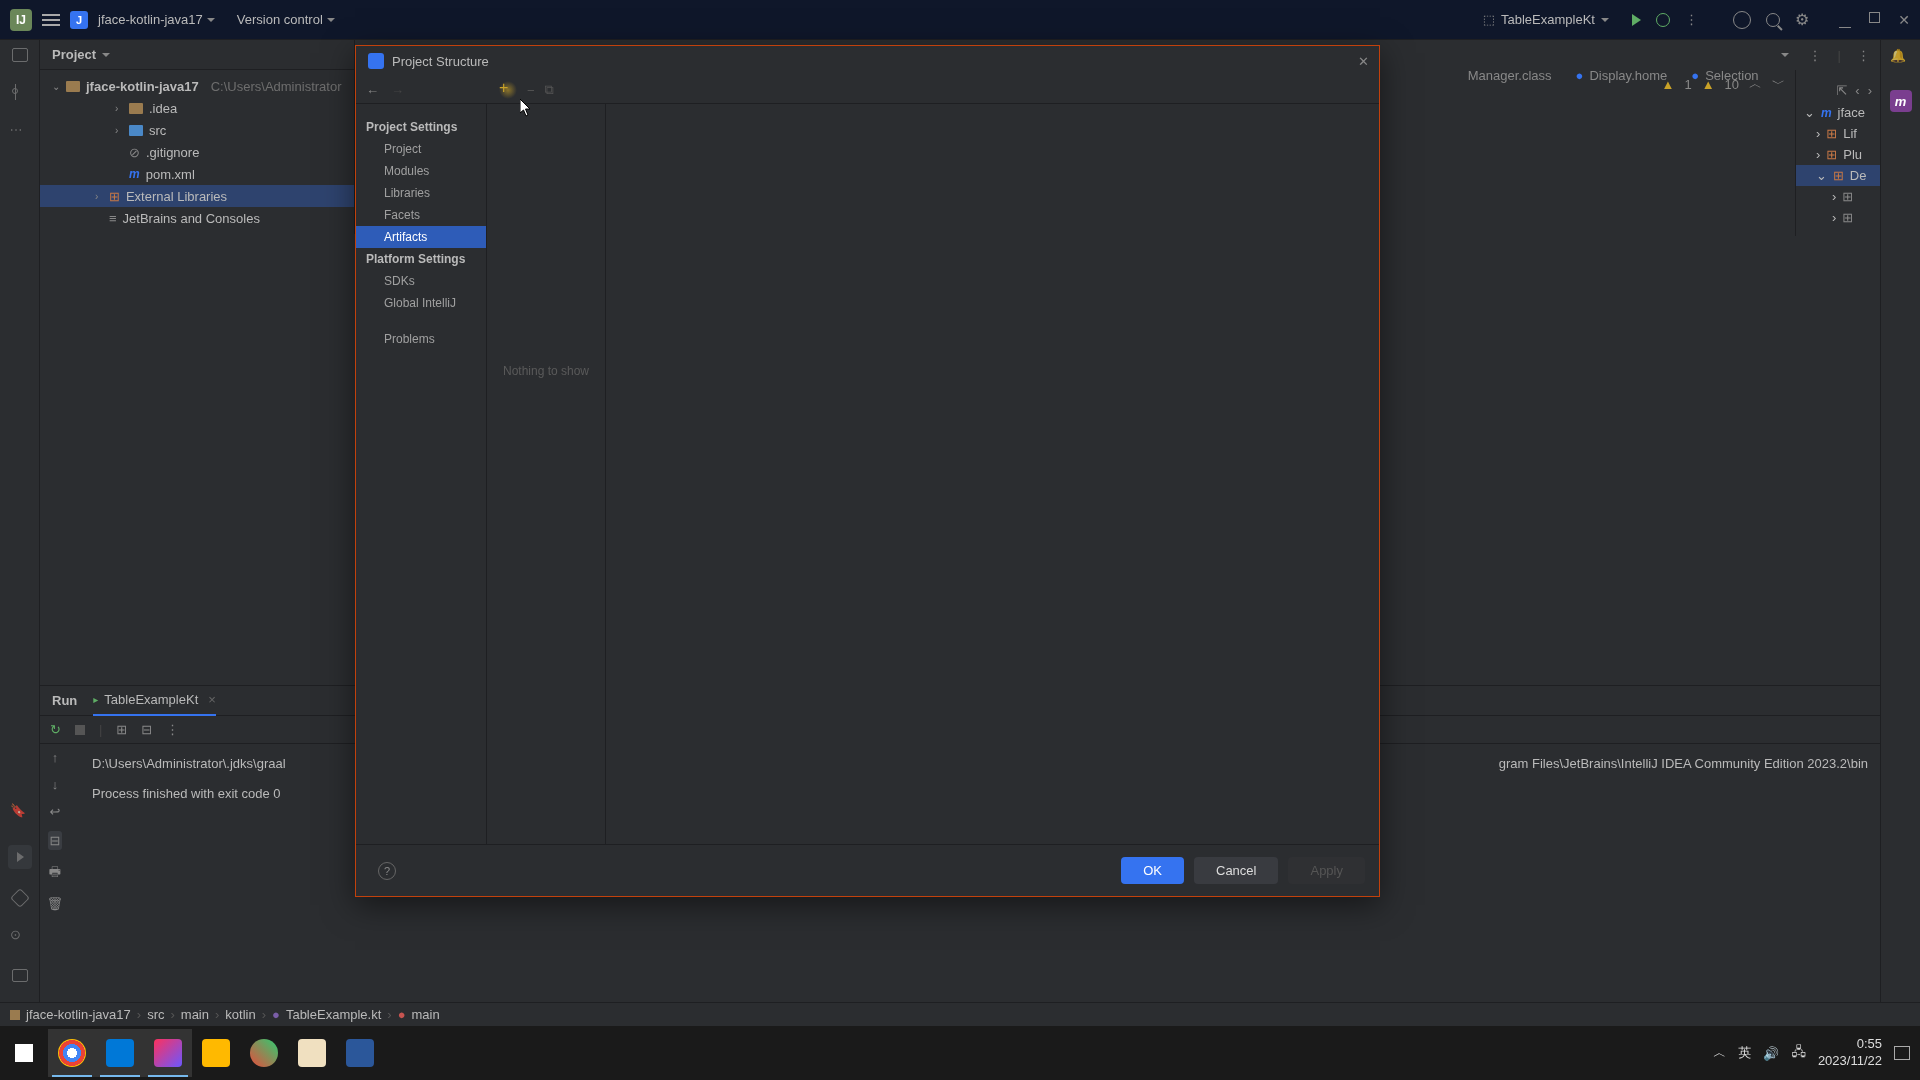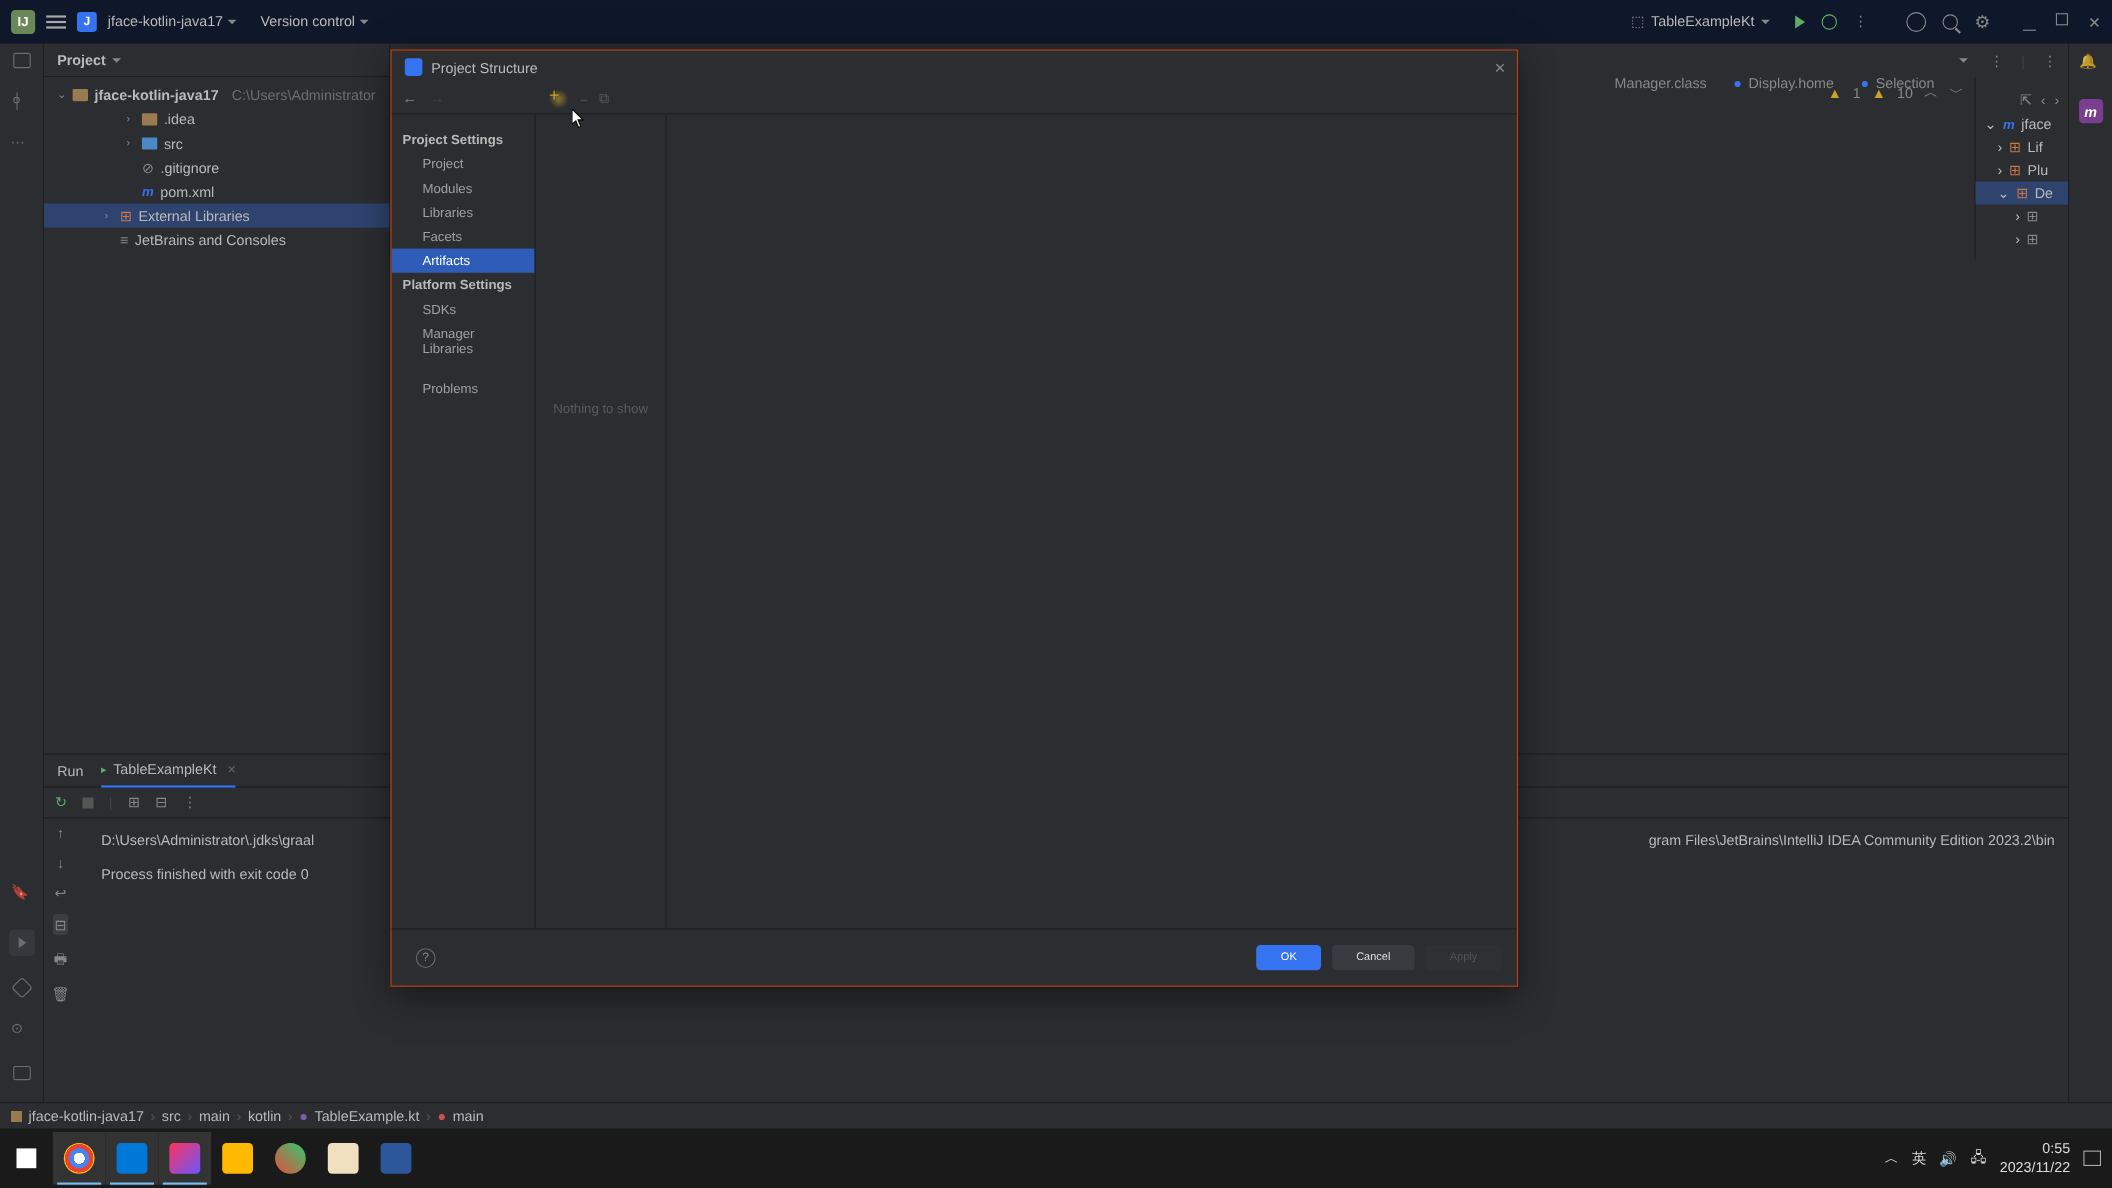--- a/index.html
+++ b/index.html
@@ -77,21 +77,21 @@
 .dialog-list { width: 120px; border-left: 1px solid #1e1f22; border-right: 1px solid #1e1f22; position: relative; }
 .dialog-list-toolbar { height: 28px; display: flex; align-items: center; justify-content: flex-start; gap: 10px; padding-left: 12px; position: absolute; top: -28px; left: 0; }
 .add-btn { width: 18px; height: 18px; position: relative; cursor: pointer; }
 .add-btn::before { content: "+"; color: #888; font-size: 16px; position: absolute; top: -2px; }
 .add-btn.highlight::before { color: #c9a228; }
 .add-btn.highlight { background: radial-gradient(circle, rgba(201,162,40,0.6) 0%, transparent 70%); }
 .empty-text { color: #5a5a5a; text-align: center; margin-top: 260px; font-size: 12px; padding: 0 4px; }
 .dialog-content { flex: 1; }
 .dialog-footer { height: 52px; display: flex; align-items: center; justify-content: flex-end; padding: 0 14px; gap: 10px; border-top: 1px solid #1e1f22; }
 .dialog-help { margin-right: auto; margin-left: 8px; width: 18px; height: 18px; border: 1px solid #666; border-radius: 50%; display: flex; align-items: center; justify-content: center; font-size: 11px; color: #888; cursor: pointer; }
-.btn { padding: 6px 22px; border-radius: 4px; cursor: pointer; font-size: 10px; border: none; }
+.btn { padding: 6px 22px; border-radius: 4px; cursor: pointer; font-size: 13px; border: none; }
 .btn-primary { background: #3573f0; color: #fff; }
 .btn-secondary { background: #393b40; color: #ddd; }
 .btn-disabled { background: #2f3033; color: #555; }
 
 
 .status-bar { position: absolute; bottom: 54px; left: 0; right: 0; height: 24px; background: #2b2d30; border-top: 1px solid #1e1f22; display: flex; align-items: center; padding: 0 10px; font-size: 12px; }
 .breadcrumb { display: flex; align-items: center; gap: 6px; }
 .breadcrumb-sep { color: #555; }
 .status-right { margin-left: auto; display: flex; align-items: center; gap: 18px; }
 .show-all { color: #3573f0; cursor: pointer; }
@@ -283,21 +283,21 @@
     </div>
   <div class="struct-item" style="padding-left:36px;">
       <span>›</span>
       <span style="color:#888;">⊞</span>
     </div>
 </div>
 
 <div class="run-panel">
   <div class="run-tabs">
     <div class="run-tab">
-        <span style="font-weight:normal;">Run</span>
+        <span style="font-weight:bold;">Run</span>
       </div>
     <div class="run-tab active">
       <span style="color:#5fad65;font-size:10px;">▸</span>
         <span>TableExampleKt</span>
       <span style="color:#666;margin-left:4px;">×</span>
     </div>
   </div>
   <div class="run-toolbar">
     <span style="color:#5fad65;">↻</span>
     <span style="width:10px;height:10px;background:#555;"></span>
@@ -332,21 +332,21 @@
   <div class="dialog-body">
     <div class="dialog-sidebar">
       <div class="sidebar-heading">Project Settings</div>
       <div class="sidebar-item">Project</div>
       <div class="sidebar-item">Modules</div>
       <div class="sidebar-item">Libraries</div>
       <div class="sidebar-item">Facets</div>
       <div class="sidebar-item selected">Artifacts</div>
       <div class="sidebar-heading">Platform Settings</div>
       <div class="sidebar-item">SDKs</div>
-      <div class="sidebar-item">Manager Libraries</div>
+      <div class="sidebar-item">Global IntelliJ</div>
       <div style="height:14px;"></div>
       <div class="sidebar-item">Problems</div>
     </div>
     <div class="dialog-list">
       <div class="dialog-list-toolbar">
         <div class="add-btn highlight"></div>
         <span style="color:#555;">−</span>
         <span style="color:#555;">⧉</span>
       </div>
       <div class="empty-text">Nothing to show</div>

